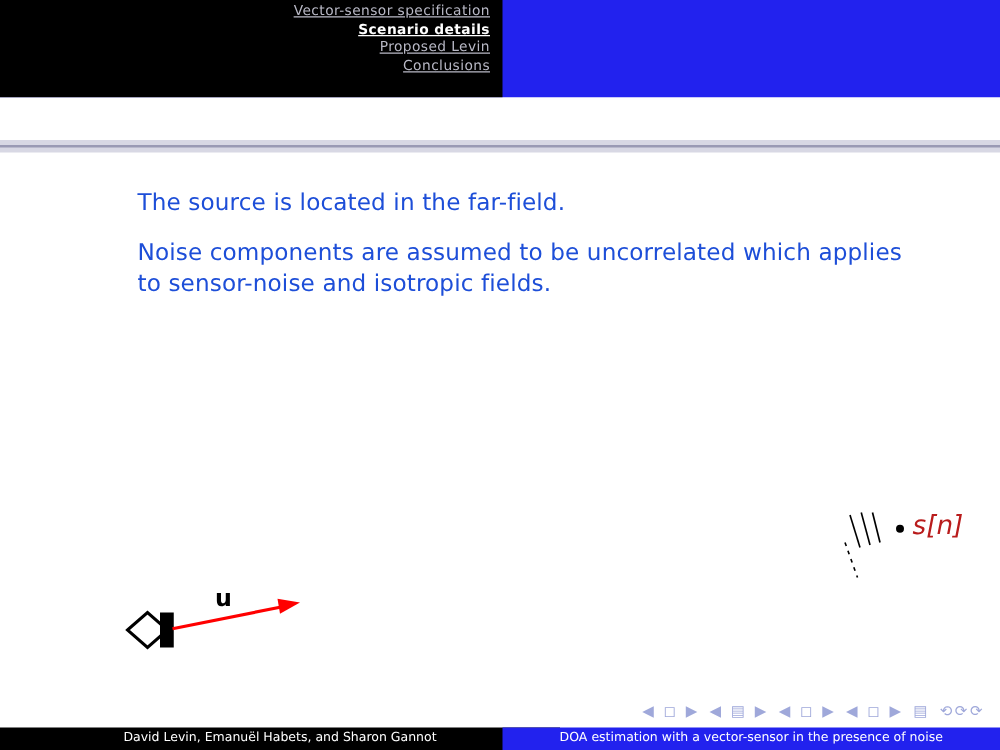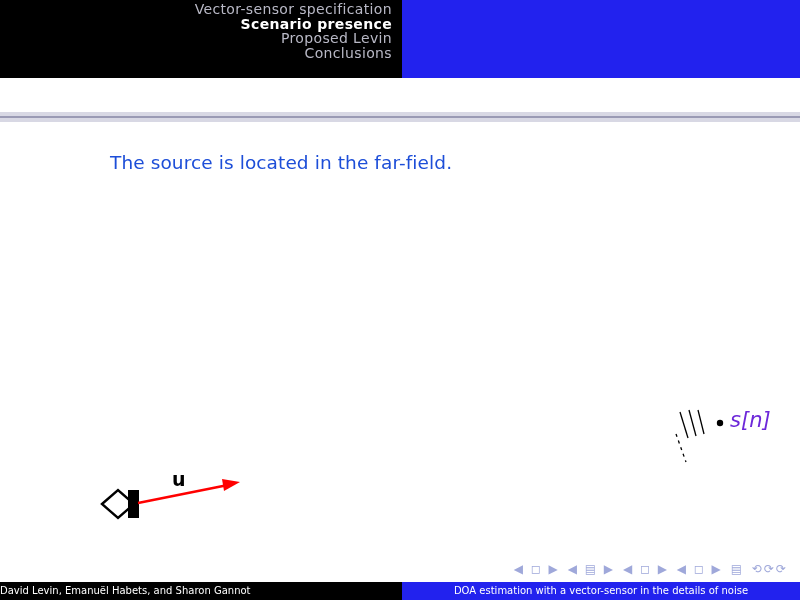--- a/index.html
+++ b/index.html
@@ -34,25 +34,26 @@
   }
   .nav-list {
     position: absolute;
     top: 2px;
     left: 0;
     width: 392px;
     text-align: right;
     line-height: 14.6px;
   }
   .nav-item {
-    font-size: 14px;
+    font-size: 11px;
     color: #b9b9c6;
     letter-spacing: 0.35px;
     white-space: nowrap;
     display: block;
+    text-decoration: underline;
   }
   .nav-item.active {
     color: #ffffff;
     font-weight: bold;
   }
 
   .header-rule-top {
     position: absolute;
     top: 78px;
     left: 0;
@@ -111,21 +112,21 @@
     position: absolute;
     top: 0;
     left: 0;
   }
   .src-label {
     position: absolute;
     left: 650px;
     top: 18px;
     font-size: 21px;
     font-style: italic;
-    color: #6d28d9;
+    color: #b91c1c;
   }
   .u-label {
     position: absolute;
     left: 92px;
     top: 78px;
     font-size: 19px;
     font-weight: bold;
     color: #000000;
   }
 
@@ -151,20 +152,21 @@
   }
   .footer-left {
     position: absolute;
     left: 0;
     top: 0;
     width: 448px;
     height: 18px;
     background: #000000;
     color: #ffffff;
     font-size: 10px;
+    text-align: center;
     line-height: 18px;
     white-space: nowrap;
   }
   .footer-right {
     position: absolute;
     left: 402px;
     top: 0;
     width: 398px;
     height: 18px;
     background: #2222ee;
@@ -175,32 +177,33 @@
     white-space: nowrap;
   }
 </style>
 </head>
 <body>
 
 <div class="header">
   <div class="header-black"></div>
   <div class="nav-list">
     <span class="nav-item">Vector-sensor specification</span>
-    <span class="nav-item active">Scenario presence</span>
+    <span class="nav-item active">Scenario details</span>
     <span class="nav-item">Proposed Levin</span>
     <span class="nav-item">Conclusions</span>
   </div>
 </div>
 <div class="header-rule-top"></div>
 <div class="header-rule-band">
   <div class="inner"></div>
 </div>
 
 <div class="content">
   <div class="para">The source is located in the far-field.</div>
+  <div class="para">Noise components are assumed to be uncorrelated which applies to sensor-noise and isotropic fields.</div>
 </div>
 
 <div class="figure">
   <svg class="svg-figure" width="700" height="150" viewBox="0 0 700 150">
 
     <g>
       <polygon points="22,114 38,100 54,114 38,128" fill="#ffffff" stroke="#000000" stroke-width="2.4"></polygon>
       <rect x="48" y="100" width="11" height="28" fill="#000000"></rect>
     </g>
 
@@ -226,14 +229,14 @@
   <span>◀ ◻ ▶</span>
   <span>◀ ▤ ▶</span>
   <span>◀ ◻ ▶</span>
   <span>◀ ◻ ▶</span>
   <span>▤</span>
   <span>⟲⟳⟳</span>
 </div>
 
 <div class="footer">
   <div class="footer-left">David Levin, Emanuël Habets, and Sharon Gannot</div>
-  <div class="footer-right">DOA estimation with a vector-sensor in the details of noise</div>
+  <div class="footer-right">DOA estimation with a vector-sensor in the presence of noise</div>
 </div>
 
 </body></html>

